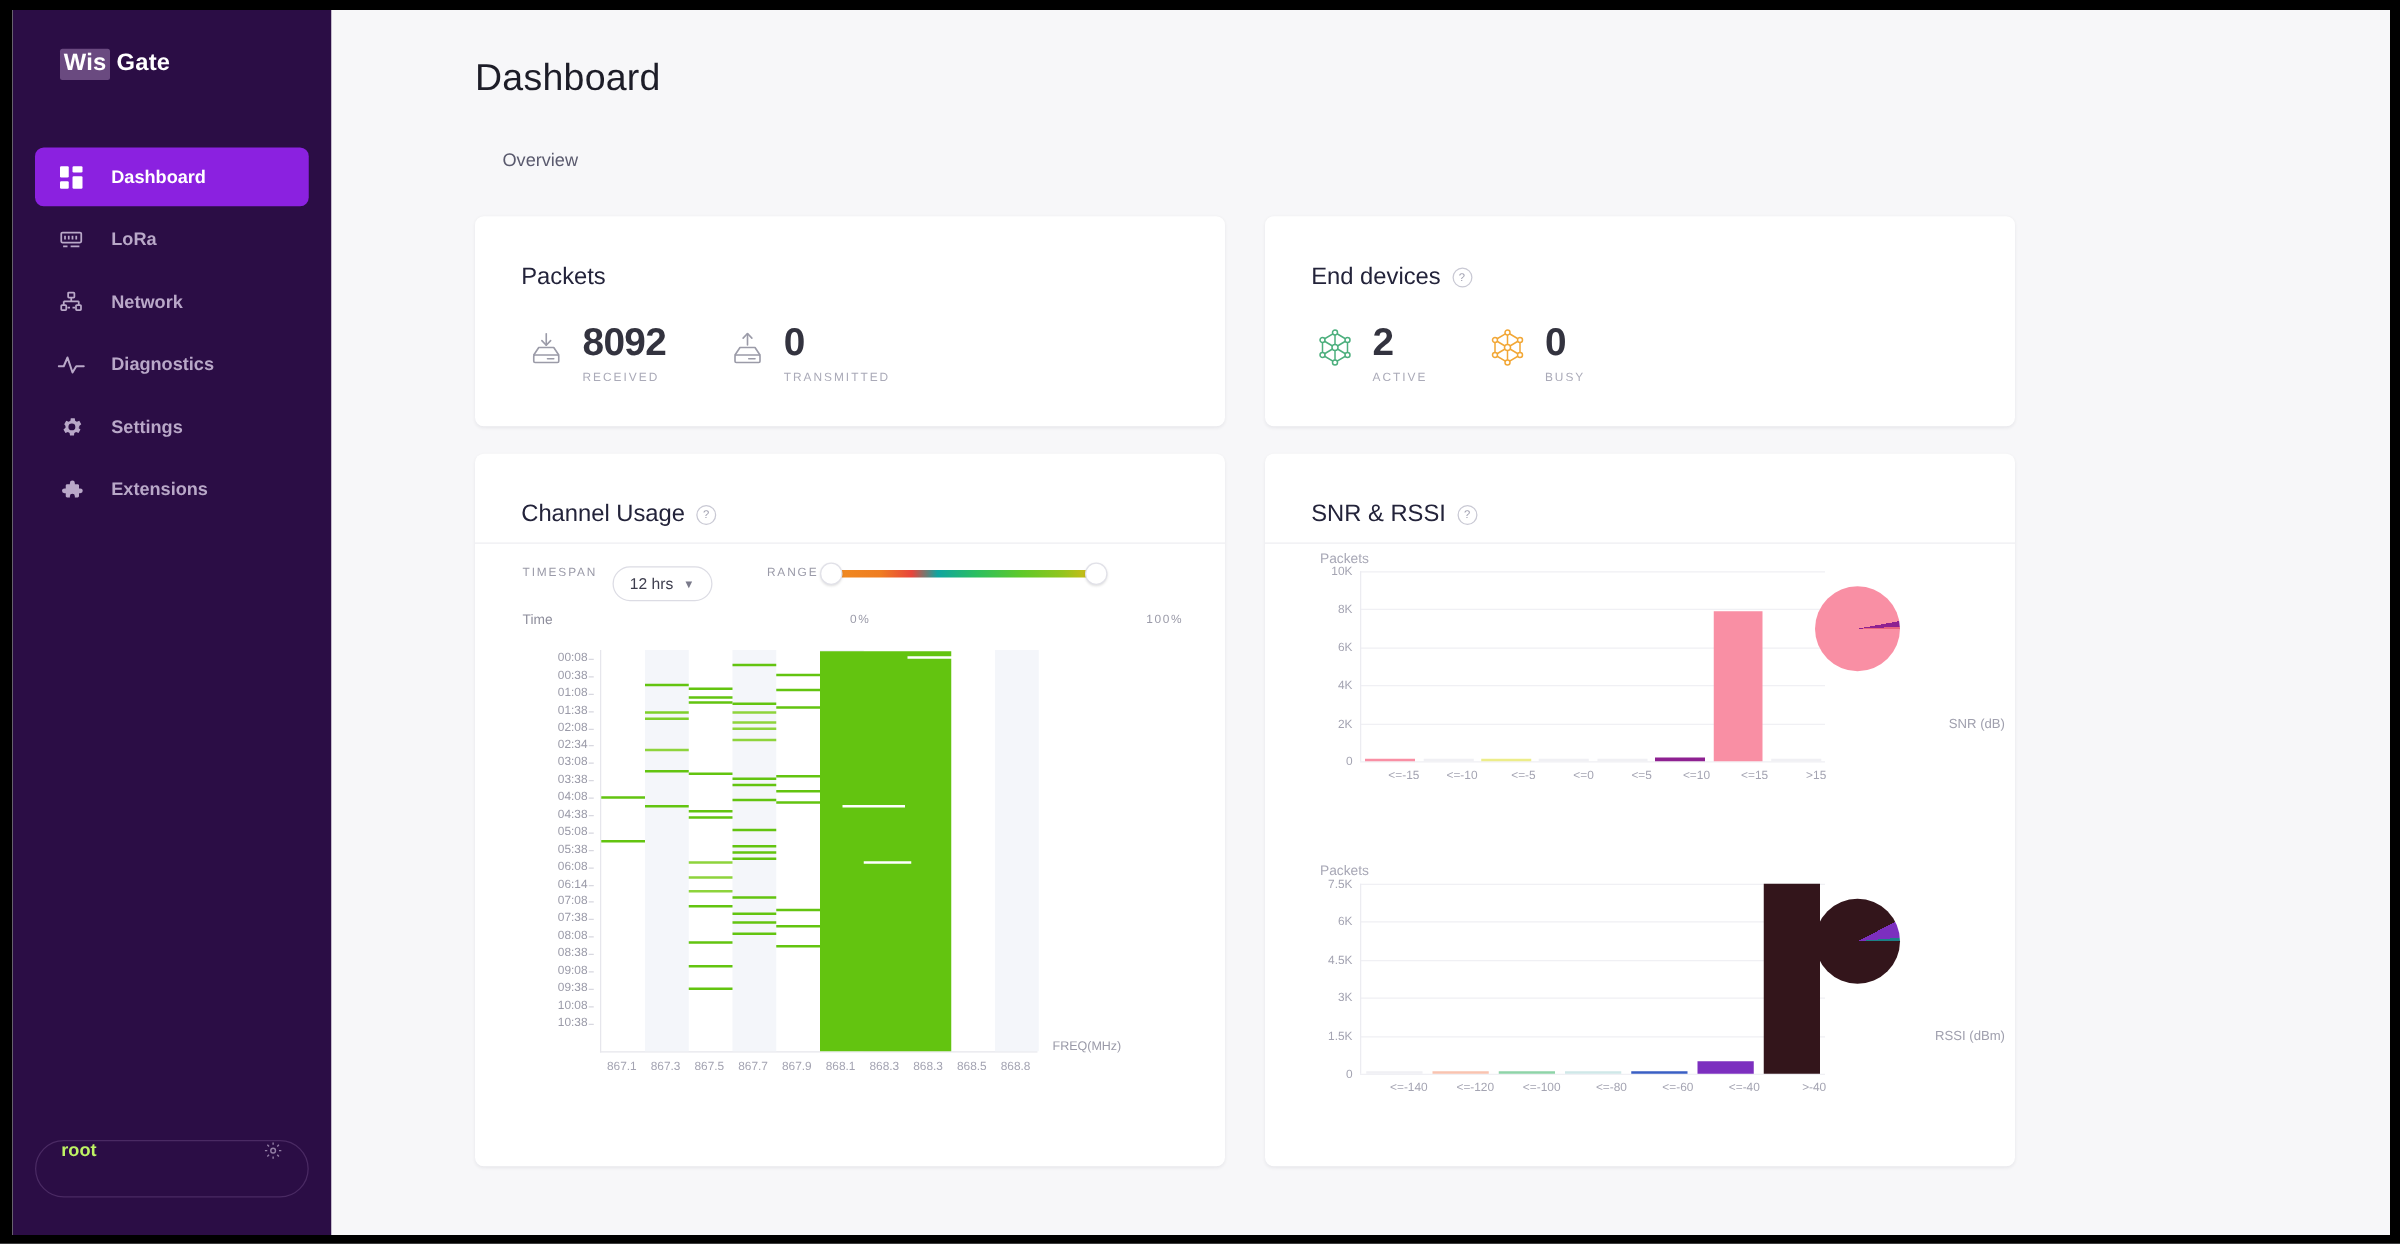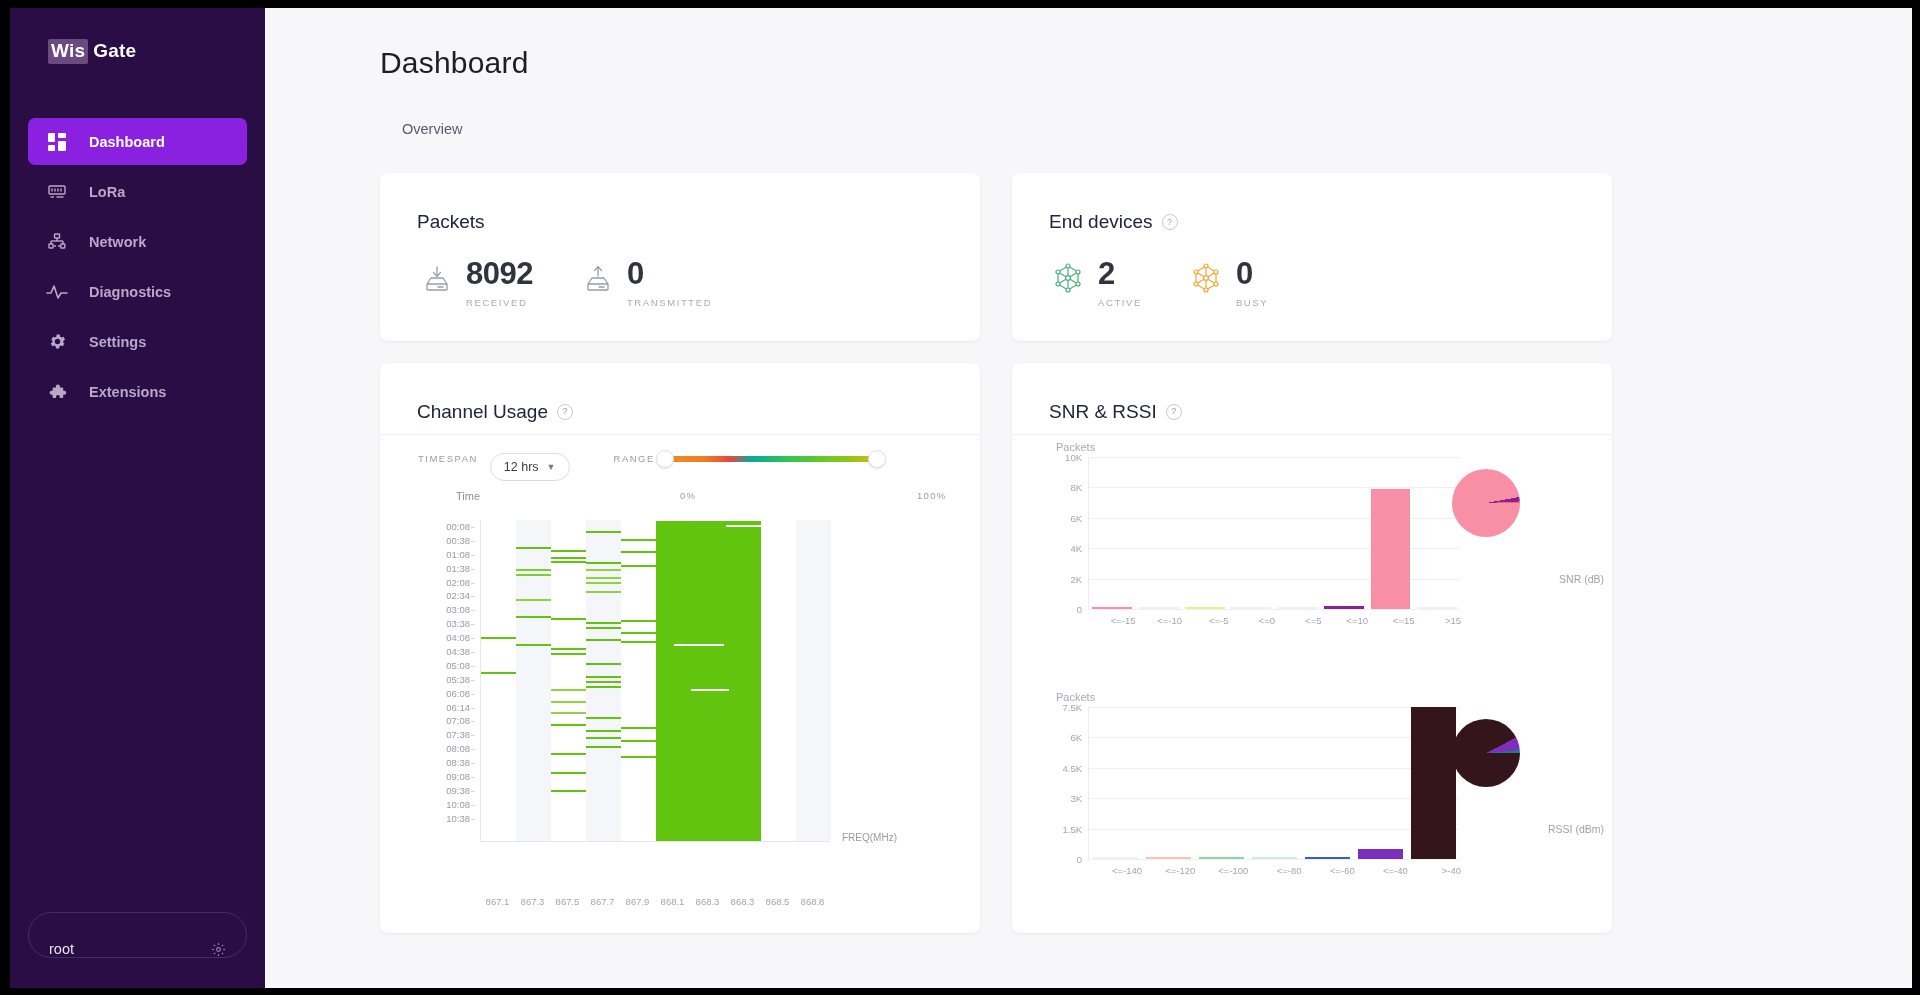--- a/index.html
+++ b/index.html
@@ -67,25 +67,25 @@
   }
   .nav-icon svg { display: block; }
 
   .user-box {
     position: absolute;
     left: 18px; bottom: 30px;
     width: 219px; height: 46px;
     border: 1.5px solid #4a2a63;
     border-radius: 23px;
     display: flex;
-    align-items: flex-end;
+    align-items: flex-start;
     padding: 0 20px;
-    color: #e5e5e5;
+    color: #bef264;
     font-size: 14.5px;
-    font-weight: normal;
+    font-weight: bold;
     cursor: pointer;
   }
   .user-box .spacer { flex: 1; }
   .user-gear { opacity: .65; display:flex; }
 
   
   #main {
     flex: 1;
     padding: 38px 46px 0 115px;
     overflow: hidden;
@@ -221,21 +221,21 @@
   .scale-row {
     display: flex;
     font-size: 9.5px;
     color: #9a9aa8;
     letter-spacing: 1.3px;
     padding-left: 38px;
     margin-top: 9px;
     position: relative;
     height: 14px;
   }
-  .scale-row .time-lbl { width: 100px; text-align:center; letter-spacing:0; font-size:11px; color:#8e8e9c;}
+  .scale-row .time-lbl { width: 100px; letter-spacing:0; font-size:11px; color:#8e8e9c;}
   .scale-row .pct0 { position: absolute; left: 300px; }
   .scale-row .pct100 { position: absolute; left: 537px; }
 
   
   .heat-wrap {
     position: relative;
     margin: 16px 0 0 0;
     height: 345px;
     padding-left: 38px;
   }
@@ -271,21 +271,21 @@
   .heat-col.alt { background: #f4f6fa; }
   .heat-line { position: absolute; height: 2px; }
   .freq-axis {
     position: absolute;
     left: 100px; top: 328px;
     width: 350px;
     display: flex;
     font-size: 9.5px;
     color: #a4a4b2;
   }
-  .freq-axis span { width: 35px; text-align: center; margin-top: 48px; }
+  .freq-axis span { width: 35px; text-align: center; }
   .freq-label {
     position: absolute;
     left: 462px; top: 312px;
     font-size: 10px;
     color: #9a9aa8;
   }
 
   
   .sr-body { padding: 6px 0 0 0; position: relative; height: 495px; }
   .sr-block { position: relative; height: 228px; }

